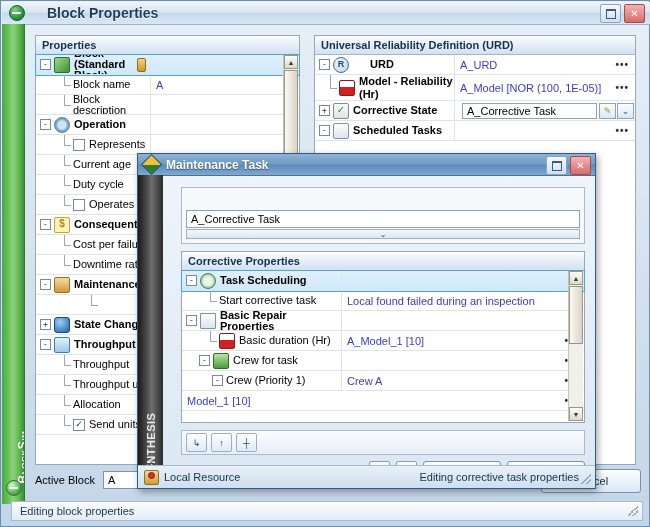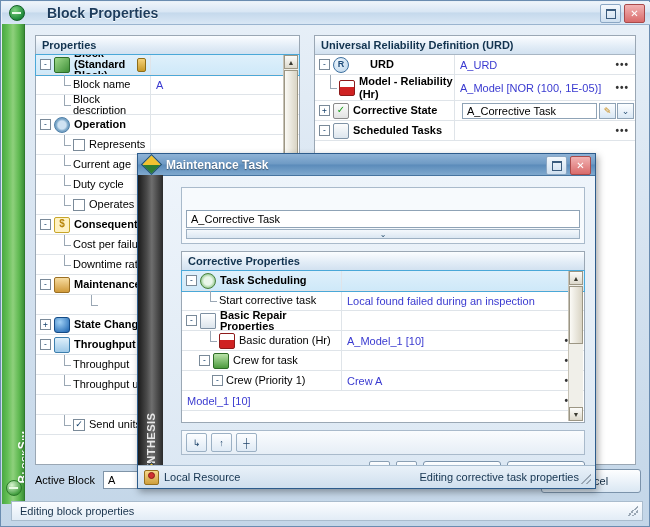--- a/index.html
+++ b/index.html
@@ -462,20 +462,25 @@
           <div class="namecell" style="width: 115px;">
             <span style="display: inline-block; width: 23px; flex: 0 0 auto;"></span>
             <span class="tline"></span>
             <span style="white-space: normal; line-height: 11px;">Throughput uni</span>
           </div>
           <div class="valcell">
             <span></span>
           </div>
         </div>
         <div class="row">
+          <div class="namecell" style="width: 115px;">
+            <span style="display: inline-block; width: 23px; flex: 0 0 auto;"></span>
+            <span class="tline"></span>
+            <span style="white-space: normal; line-height: 11px;">Allocation</span>
+          </div>
           <div class="valcell">
             <span></span>
           </div>
         </div>
         <div class="row">
           <div class="namecell" style="width: 115px;">
             <span style="display: inline-block; width: 23px; flex: 0 0 auto;"></span>
             <span class="tline last"></span>
             <span class="cbox">✓</span>
             <span style="white-space: normal; line-height: 11px;">Send units t</span>

